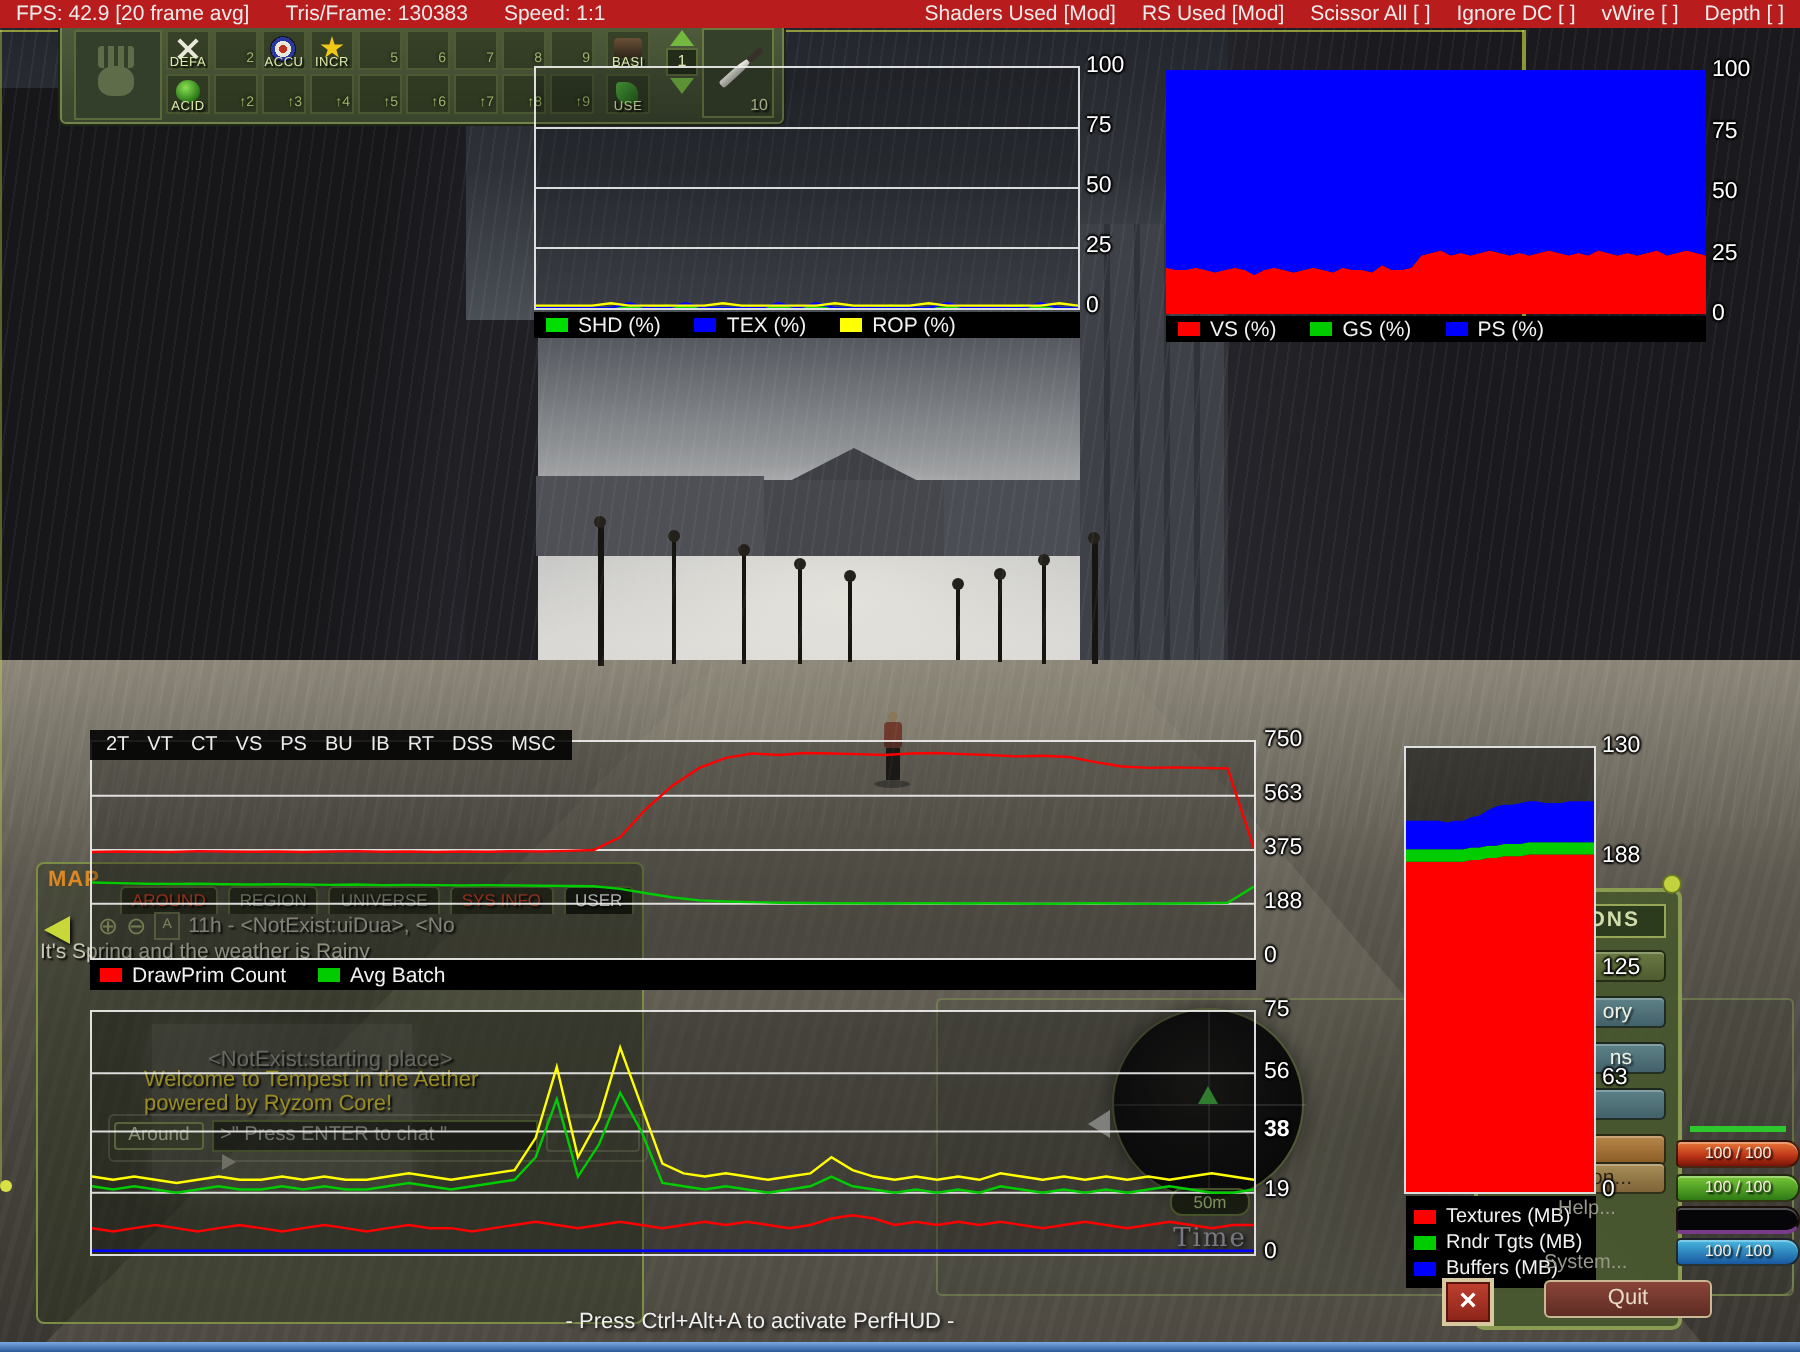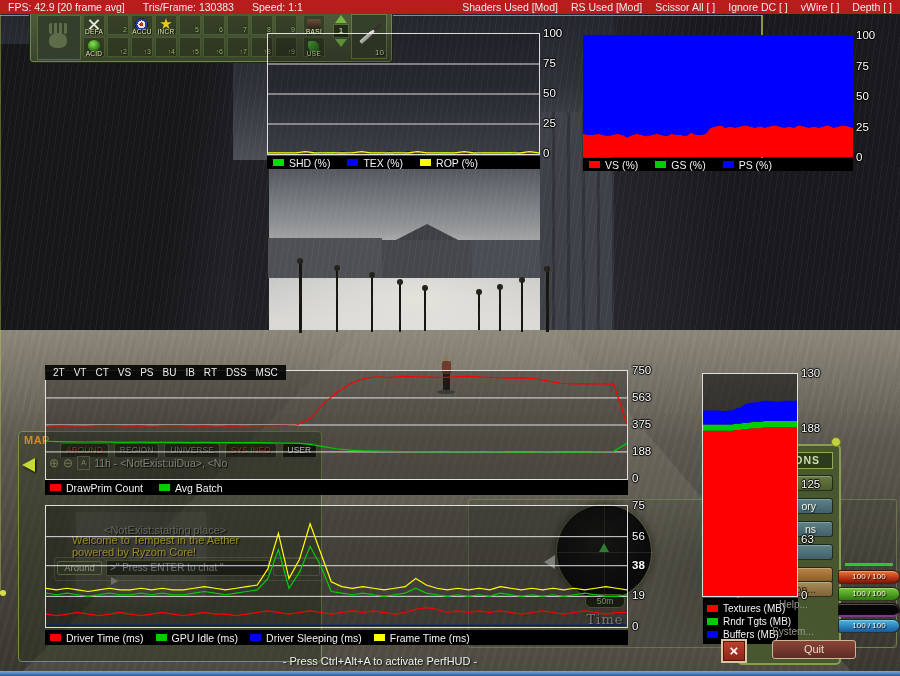--- a/index.html
+++ b/index.html
@@ -336,20 +336,21 @@
     <div id="knife-box">
       <div class="knife-blade"></div>
       <div class="knife-handle"></div>
       <span id="knife-count">10</span>
     </div>
   </div>
 
   <div class="gamewin" id="map-window"></div>
   <div id="map-title">MAP</div>
   <div id="back-arrow"></div>
+  <div id="weather-text">It's Spring and the weather is Rainy</div>
   <div id="chat-tabs">
       <div class="tab tab-red">AROUND</div>
       <div class="tab tab-dim">REGION</div>
       <div class="tab tab-dim">UNIVERSE</div>
       <div class="tab tab-red">SYS INFO</div>
       <div class="tab tab-active">USER</div>
     </div>
   <div id="map-header">
     <span>⊕</span>
     <span>⊖</span>
@@ -542,38 +543,20 @@
         <polyline points="0,82.28 10.563636363636363,83.89333333333335 21.127272727272725,82.28 31.690909090909088,83.89333333333335 42.25454545454545,85.50666666666666 52.81818181818182,83.89333333333335 63.381818181818176,82.28 73.94545454545454,83.89333333333335 84.5090909090909,83.89333333333335 95.07272727272728,82.28 105.63636363636364,83.89333333333335 116.2,82.28 126.76363636363635,83.89333333333335 137.3272727272727,83.89333333333335 147.89090909090908,82.28 158.45454545454544,80.66666666666667 169.0181818181818,82.28 179.58181818181816,83.89333333333335 190.14545454545456,82.28 200.70909090909092,80.66666666666667 211.27272727272728,79.05333333333334 221.83636363636364,62.92 232.4,27.426666666666662 242.96363636363634,72.6 253.5272727272727,53.239999999999995 264.09090909090907,17.746666666666655 274.6545454545454,46.786666666666676 285.2181818181818,75.82666666666667 295.78181818181815,80.66666666666667 306.3454545454545,82.28 316.9090909090909,80.66666666666667 327.47272727272724,82.28 338.0363636363636,83.89333333333335 348.59999999999997,82.28 359.16363636363633,80.66666666666667 369.72727272727275,72.6 380.2909090909091,79.05333333333334 390.8545454545455,82.28 401.41818181818184,83.89333333333335 411.9818181818182,82.28 422.54545454545456,83.89333333333335 433.1090909090909,82.28 443.6727272727273,83.89333333333335 454.23636363636365,80.66666666666667 464.8,82.28 475.3636363636364,83.89333333333335 485.9272727272727,82.28 496.49090909090904,83.89333333333335 507.0545454545454,82.28 517.6181818181818,83.89333333333335 528.1818181818181,82.28 538.7454545454545,83.89333333333335 549.3090909090909,82.28 559.8727272727273,80.66666666666667 570.4363636363636,82.28 581,83.89333333333335" fill="none" stroke="#ffff00" stroke-width="1.2"></polyline>
       </svg>
     </div>
   <div class="ticks" id="ticks-tm">
       <div class="tick" style="top: -6px;">75</div>
       <div class="tick" style="top: 24.6533px;">56</div>
       <div class="tick" style="top: 53.6933px; font-weight: bold;">38</div>
       <div class="tick" style="top: 84.3467px;">19</div>
       <div class="tick" style="top: 115px;">0</div>
     </div>
-  <div class="legend" id="legend-tm">
-      <span class="leg-item">
-        <span class="sw" style="background: rgb(255, 0, 0);"></span>
-        <span>Driver Time (ms)</span>
-      </span>
-      <span class="leg-item">
-        <span class="sw" style="background: rgb(0, 204, 0);"></span>
-        <span>GPU Idle (ms)</span>
-      </span>
-      <span class="leg-item">
-        <span class="sw" style="background: rgb(0, 0, 255);"></span>
-        <span>Driver Sleeping (ms)</span>
-      </span>
-      <span class="leg-item">
-        <span class="sw" style="background: rgb(255, 255, 0);"></span>
-        <span>Frame Time (ms)</span>
-      </span>
-    </div>
 
   <div id="unit-btns">
       <span>2T</span>
       <span>VT</span>
       <span>CT</span>
       <span>VS</span>
       <span>PS</span>
       <span>BU</span>
       <span>IB</span>
       <span>RT</span>

